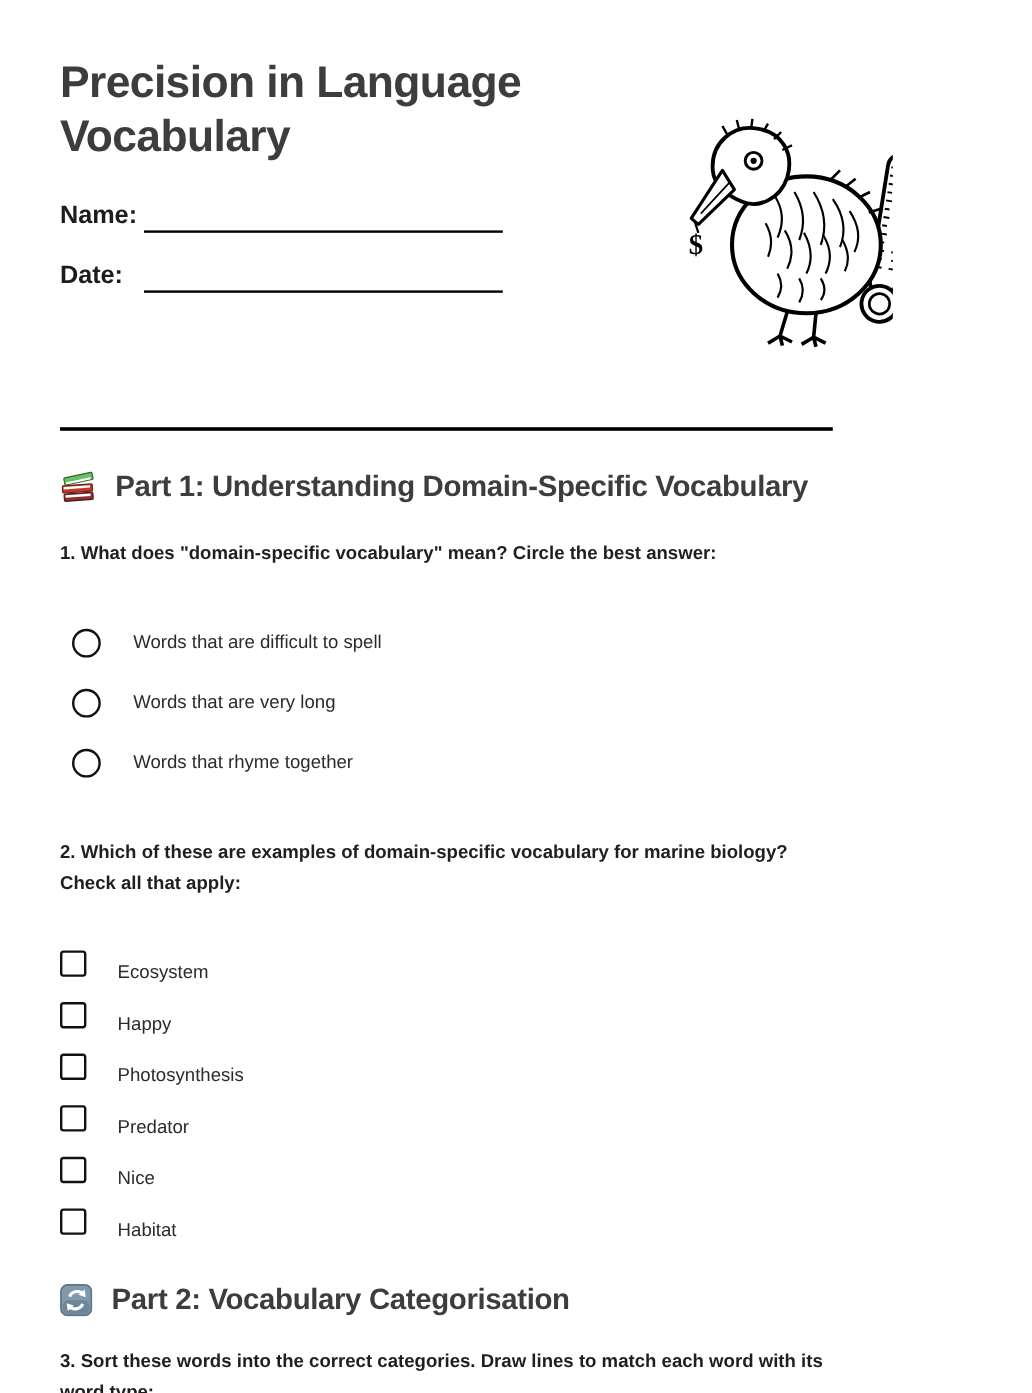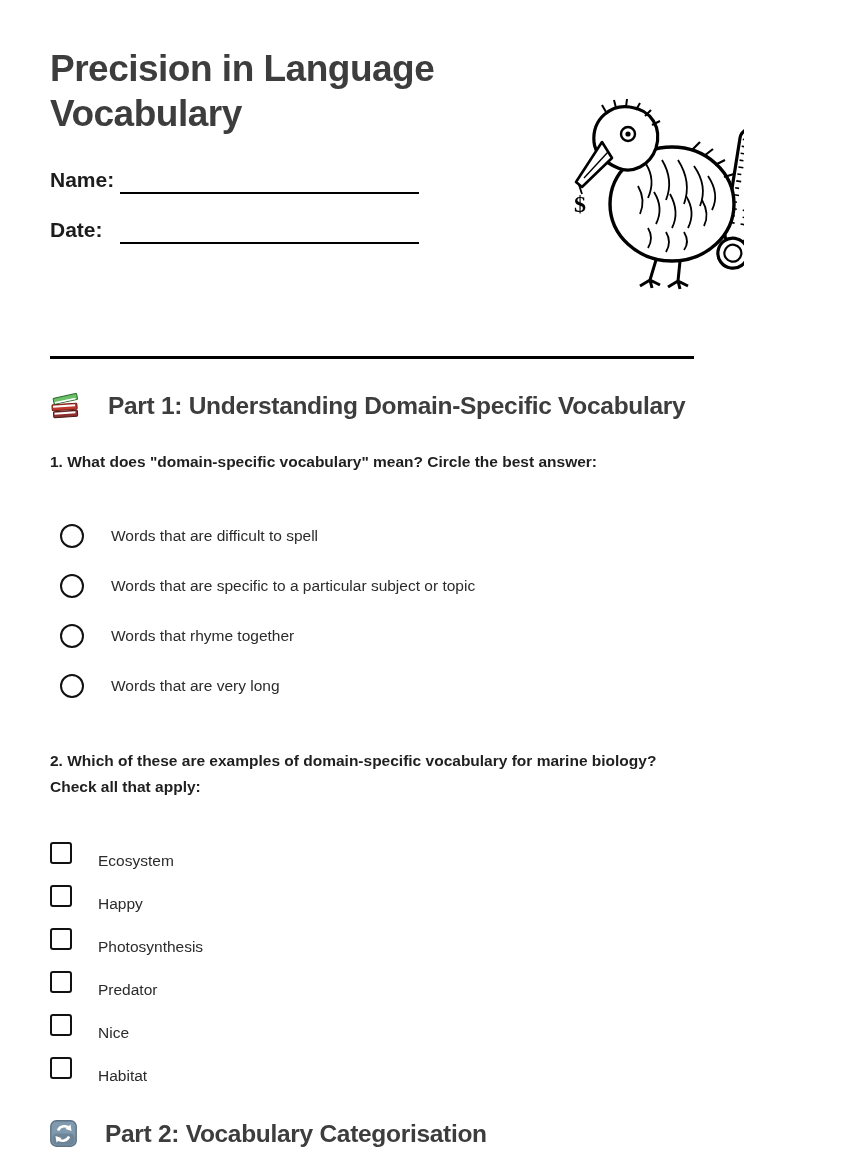--- a/index.html
+++ b/index.html
@@ -52,21 +52,21 @@
   }
   .divider {
     margin-top: 112px;
     height: 3px;
     background: #000;
     border: none;
   }
   .section-heading {
     display: flex;
     align-items: center;
-    gap: 28px;
+    gap: 16px;
     font-size: 24.5px;
     font-weight: bold;
     color: #3d3d3d;
     letter-spacing: -0.3px;
   }
   .section-heading.part1 { margin-top: 33px; }
   .section-heading.part2 { margin-top: 41px; }
   .section-icon { flex: 0 0 auto; display: inline-flex; }
   .question {
     font-size: 15.5px;
@@ -209,29 +209,25 @@
 
   <div class="question q1">1. What does "domain-specific vocabulary" mean? Circle the best answer:</div>
 
   <ul class="option-list radios">
     <li class="option-row">
       <span class="radio-circle"></span>
       <span class="option-label">Words that are difficult to spell</span>
     </li>
     <li class="option-row">
       <span class="radio-circle"></span>
-      <span class="option-label">Words that are specific to a particular subject or topic</span>
+      <span class="option-label">Words that are very long</span>
     </li>
     <li class="option-row">
       <span class="radio-circle"></span>
       <span class="option-label">Words that rhyme together</span>
-    </li>
-    <li class="option-row">
-      <span class="radio-circle"></span>
-      <span class="option-label">Words that are very long</span>
     </li>
   </ul>
 
   <div class="question q2">2. Which of these are examples of domain-specific vocabulary for marine biology? Check all that apply:</div>
 
   <ul class="check-list">
     <li class="option-row">
       <span class="checkbox-square"></span>
       <span class="option-label">Ecosystem</span>
     </li>

